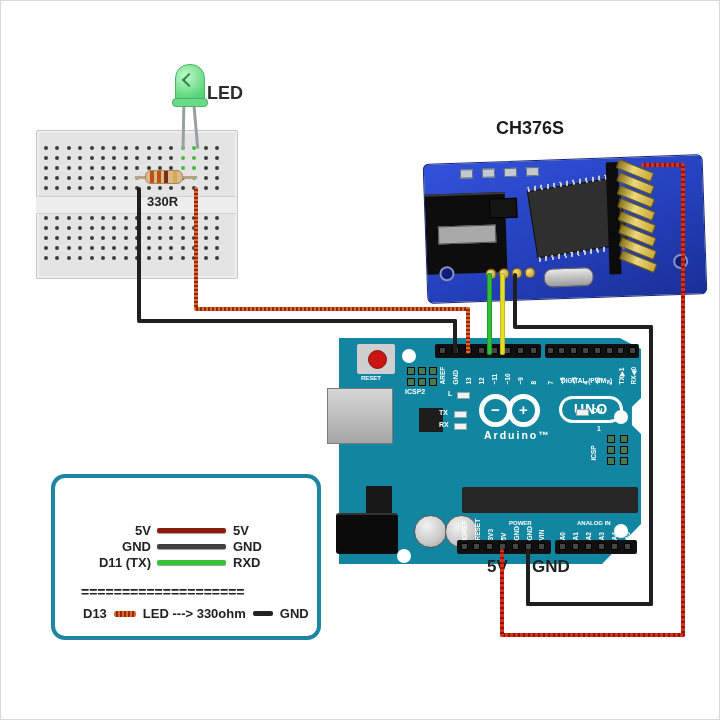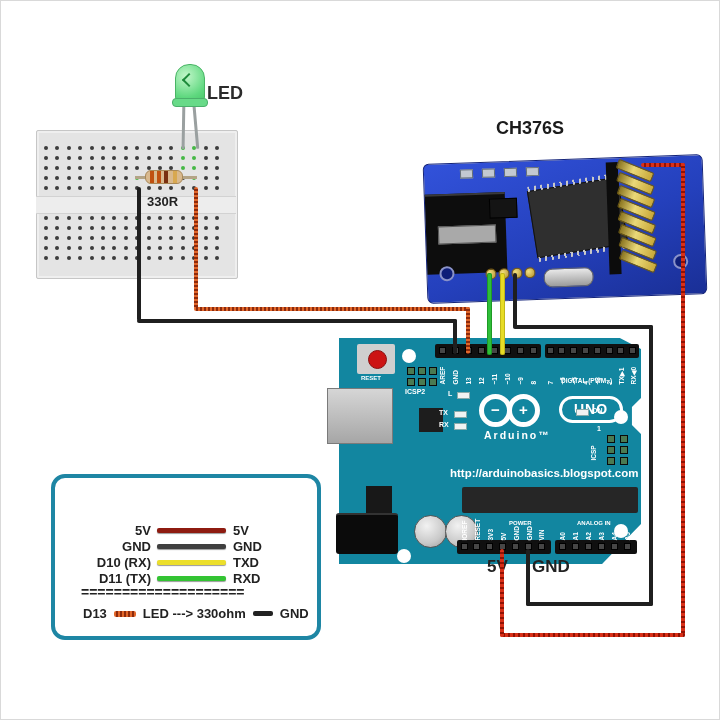--- a/index.html
+++ b/index.html
@@ -334,21 +334,20 @@
   <div id="icsp-pins">
       <div class="pin-g" style="left: 606px; top: 434px;"></div>
       <div class="pin-g" style="left: 606px; top: 445px;"></div>
       <div class="pin-g" style="left: 606px; top: 456px;"></div>
       <div class="pin-g" style="left: 619px; top: 434px;"></div>
       <div class="pin-g" style="left: 619px; top: 445px;"></div>
       <div class="pin-g" style="left: 619px; top: 456px;"></div>
     </div>
   <div class="wtxt" style="left:596px;top:424px;font-size:7px;">1</div>
   <div class="vlabel" style="left:579px;top:442px;">ICSP</div>
-  <div class="wtxt" style="left:449px;top:466px;font-size:11.5px;">http://arduinobasics.blogspot.com</div>
   <div class="abs" style="left:461px;top:486px;width:176px;height:26px;background:#262626;border-radius:2px;z-index:3;"></div>
   <div class="abs" style="left:365px;top:485px;width:26px;height:27px;background:#181818;z-index:3;"></div>
   <div class="abs" style="left:335px;top:512px;width:62px;height:39px;background:#0b0b0b;border-radius:3px;border-top:2px solid #333;z-index:3;"></div>
   <div class="abs" style="left:413px;top:514px;width:31px;height:31px;border-radius:50%;background:radial-gradient(circle at 38% 32%,#f2f2f2,#c9c9c9 60%,#9a9a9a);border:1px solid #555;z-index:3;"></div>
   <div class="abs" style="left:444px;top:514px;width:31px;height:31px;border-radius:50%;background:radial-gradient(circle at 38% 32%,#f2f2f2,#c9c9c9 60%,#9a9a9a);border:1px solid #555;z-index:3;"></div>
   <div class="wtxt" style="left:560px;top:376px;font-size:6.5px;">DIGITAL (PWM~)</div>
   <div class="wtxt" style="left:508px;top:519px;font-size:6px;">POWER</div>
   <div class="wtxt" style="left:576px;top:519px;font-size:6px;">ANALOG IN</div>
   <div id="pin-strips">
       <div class="pstrip" style="left: 434px; top: 343px; width: 106px; height: 14px;"></div>
@@ -441,25 +440,20 @@
           <span class="lg-label">5V</span>
           <div class="lg-line" style="background: rgb(142, 27, 16);"></div>
           <span class="lg-right">5V</span>
         </div>
         <div class="lg-row">
           <span class="lg-label">GND</span>
           <div class="lg-line" style="background: rgb(63, 63, 63);"></div>
           <span class="lg-right">GND</span>
         </div>
         <div class="lg-row">
-          <span class="lg-label">D10 (RX)</span>
-          <div class="lg-line" style="background: rgb(236, 223, 43);"></div>
-          <span class="lg-right">TXD</span>
-        </div>
-        <div class="lg-row">
           <span class="lg-label">D11 (TX)</span>
           <div class="lg-line" style="background: rgb(51, 196, 51);"></div>
           <span class="lg-right">RXD</span>
         </div>
       </div>
     <div id="legend-divider">====================</div>
     <div id="legend-bottom">
       <span>D13</span>
       <span class="seg wo-h" style="width:22px;"></span>
       <span>LED ---&gt; 330ohm</span>

